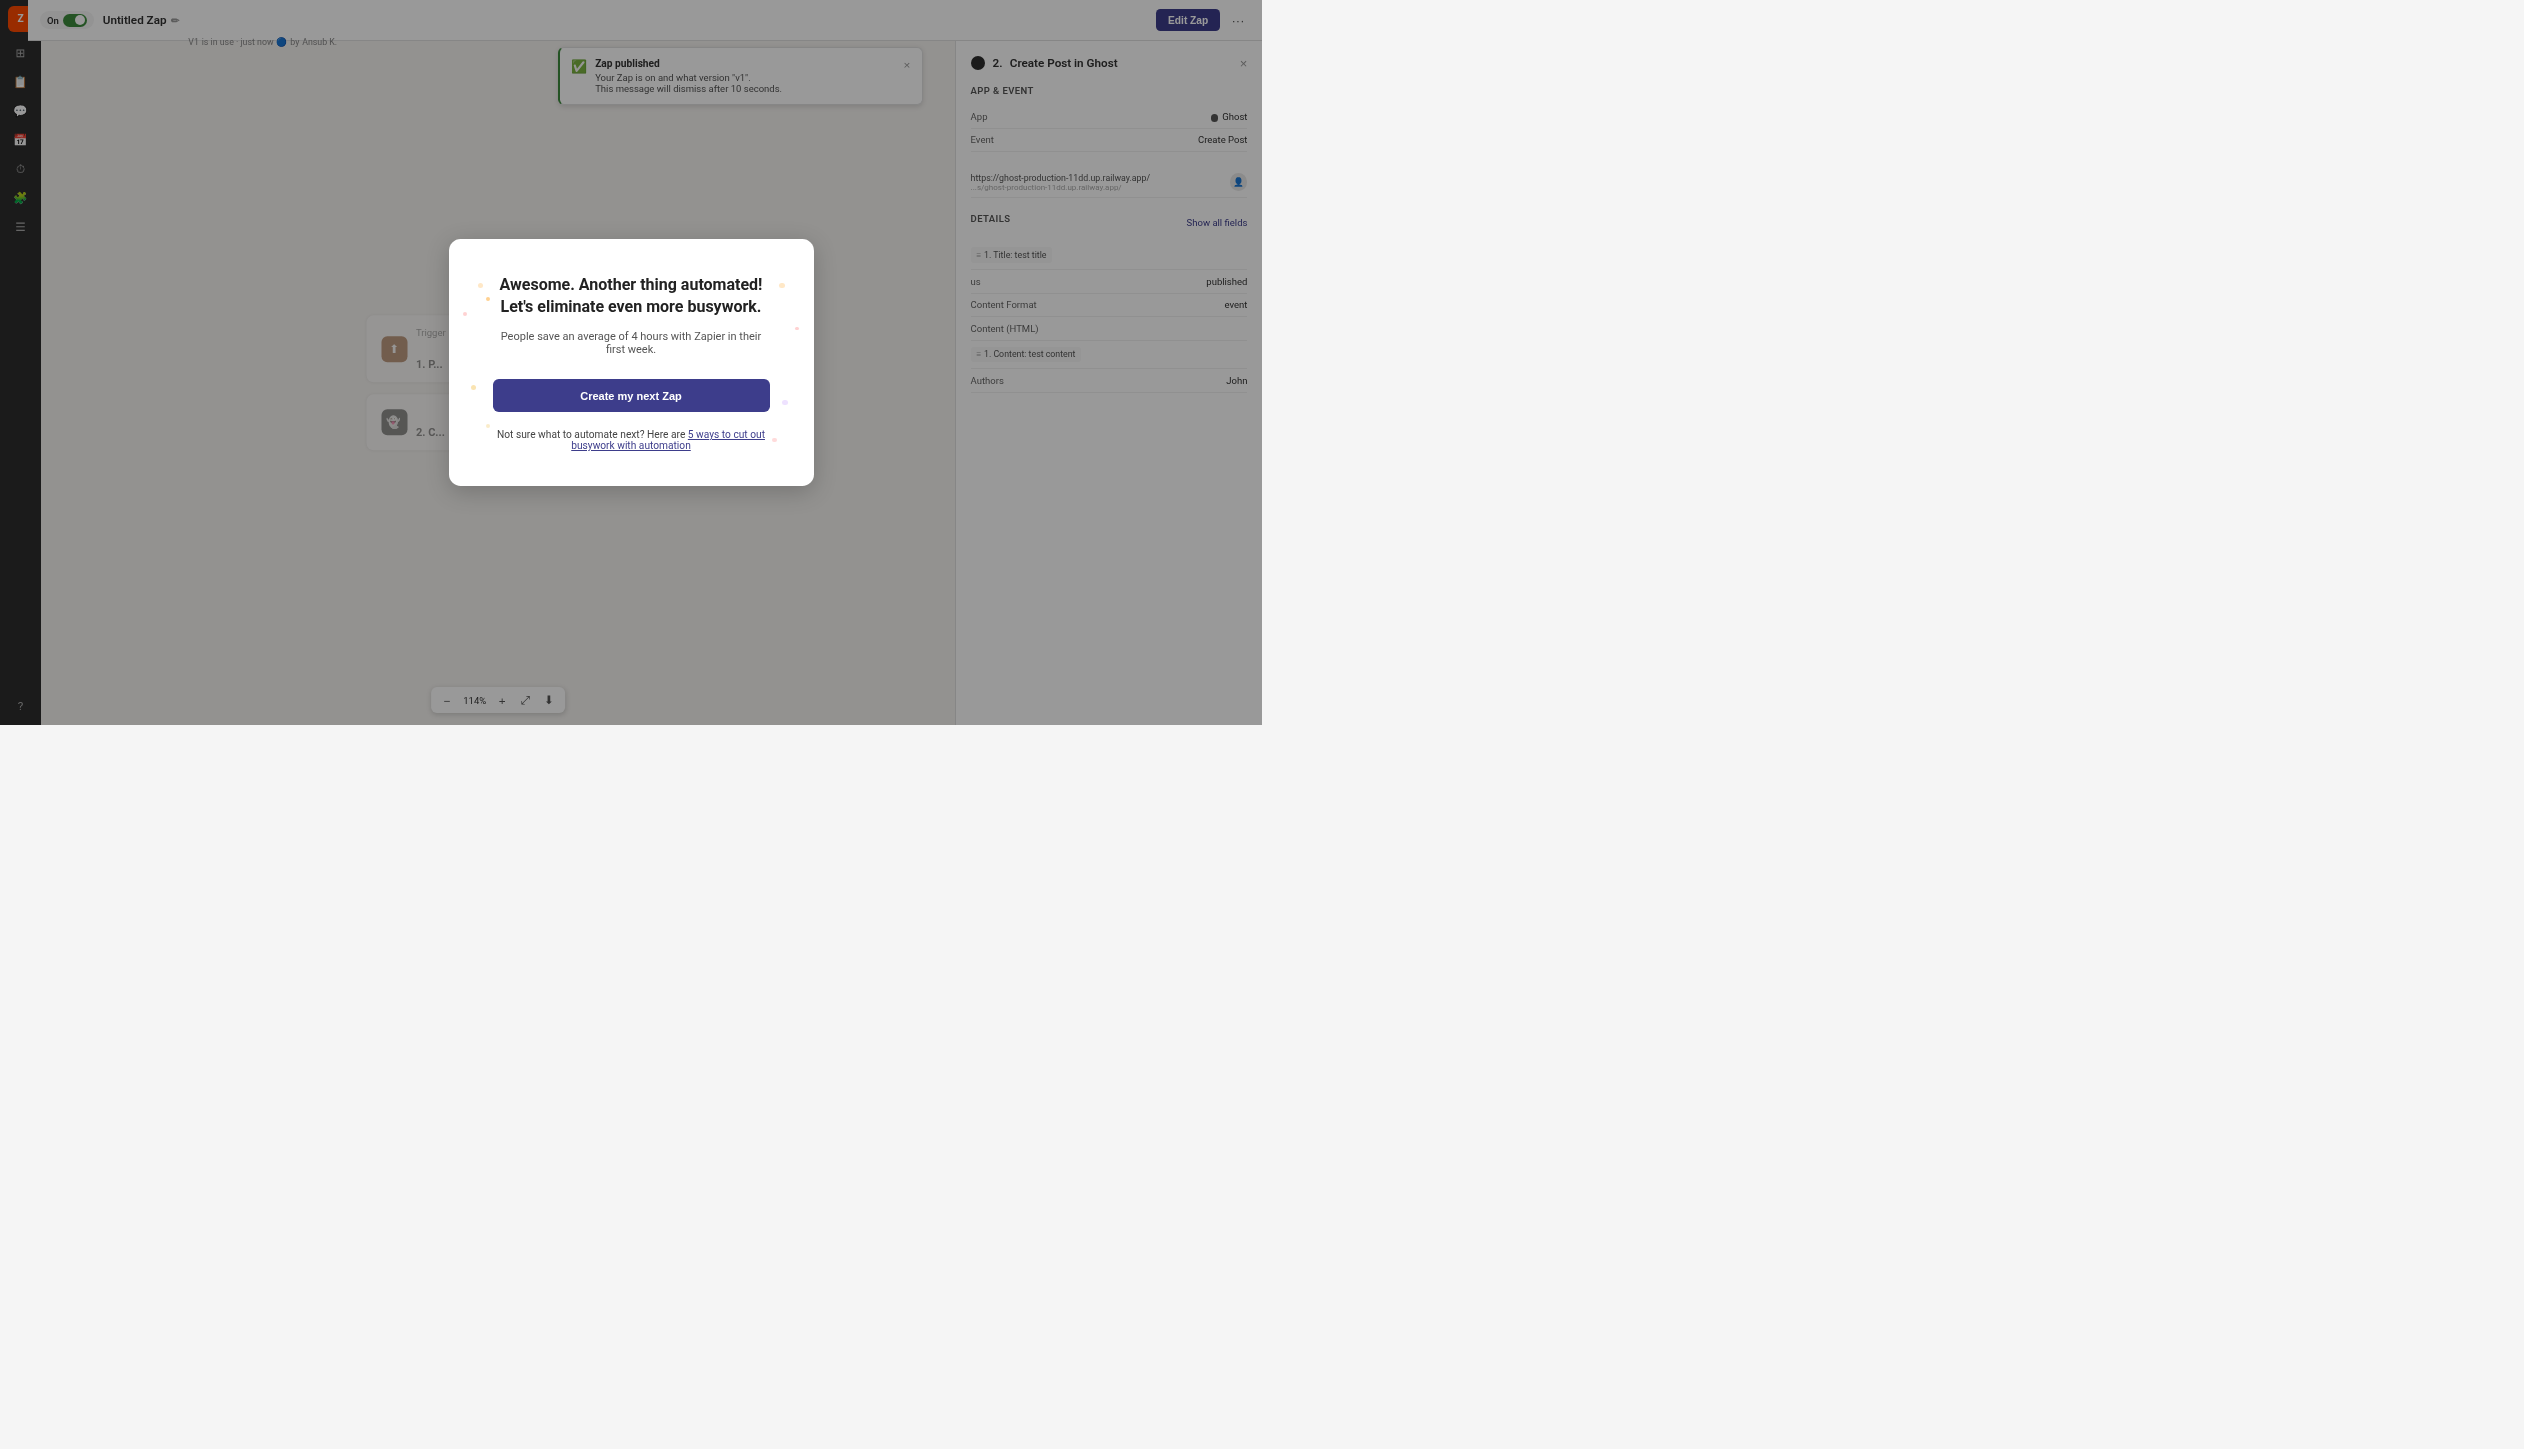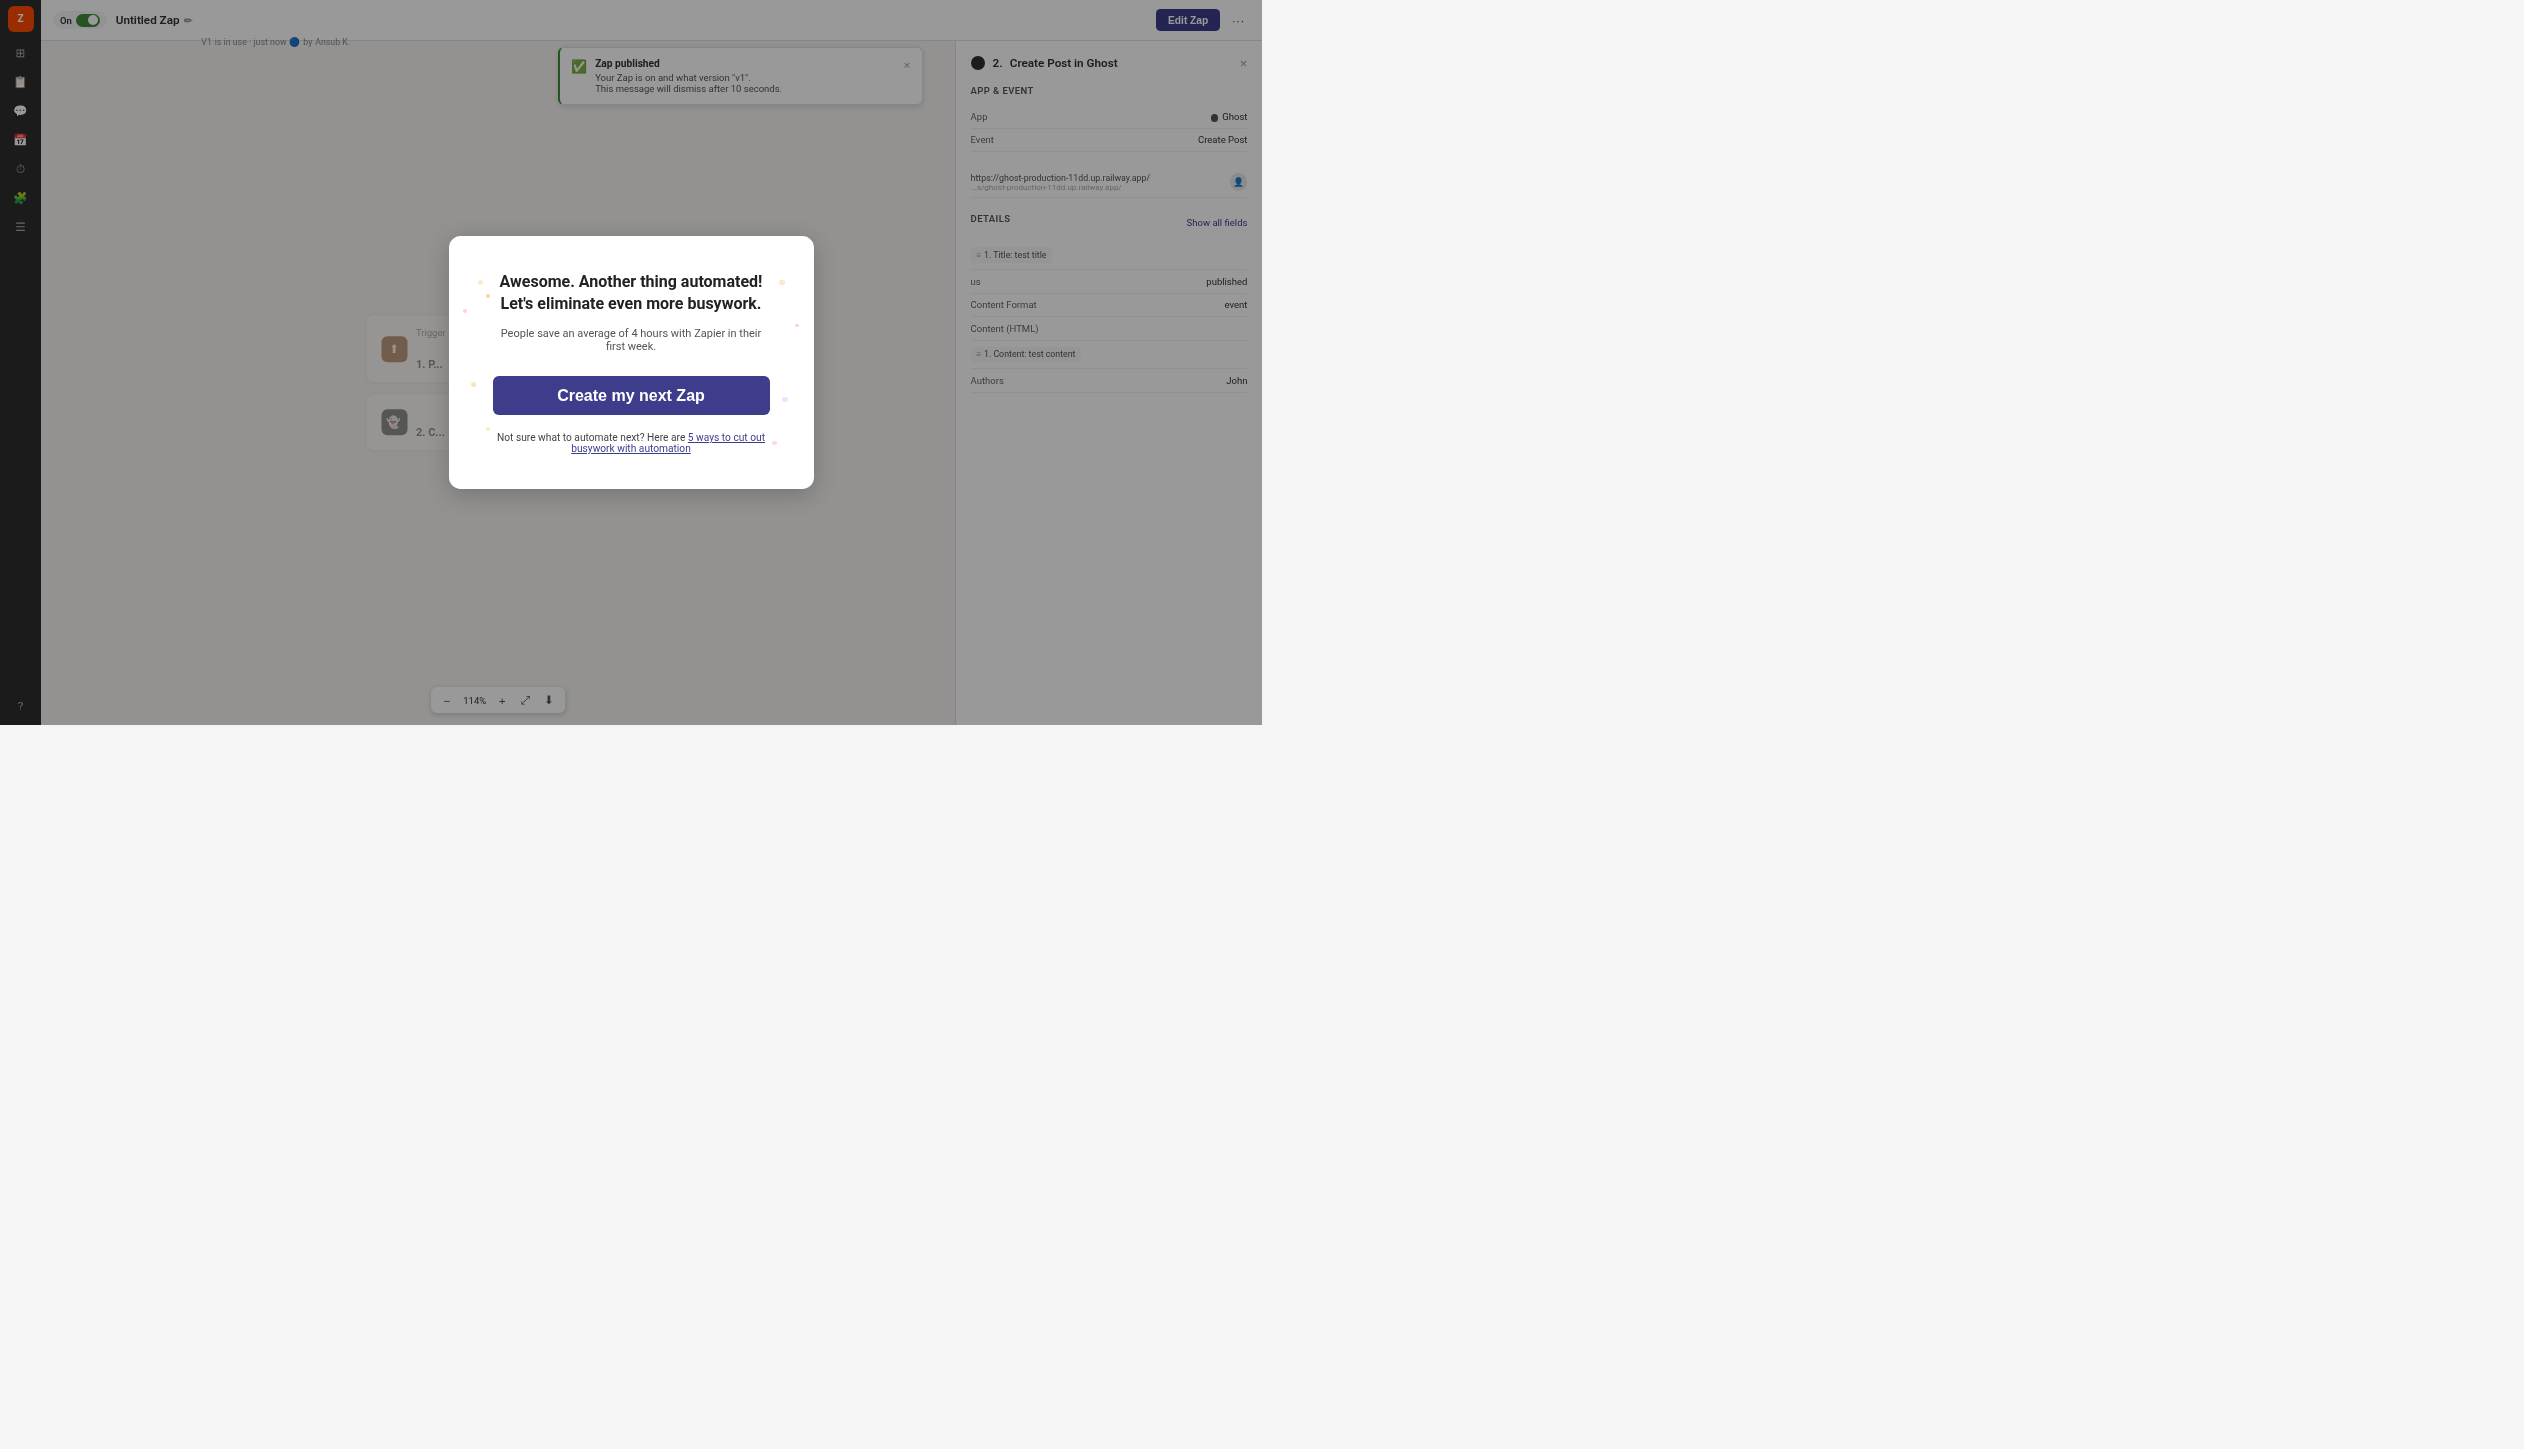--- a/index.html
+++ b/index.html
@@ -59,21 +59,21 @@
     }
 
     .sidebar-icon-bottom {
       margin-top: auto;
     }
 
     
     .topbar {
       position: absolute;
       top: 0;
-      left: 41px;
+      left: 28px;
       right: 0;
       height: 41px;
       background: white;
       border-bottom: 0.7px solid #e0e0e0;
       display: flex;
       align-items: center;
       padding: 0 11.7px;
       gap: 8.8px;
       z-index: 20;
     }
@@ -462,21 +462,21 @@
       color: #555;
       margin-bottom: 23.4px;
     }
 
     .modal-cta {
       background: #3d3d8b;
       color: white;
       border: none;
       border-radius: 5.8px;
       padding: 10.2px 23.4px;
-      font-size: 16px;
+      font-size: 11px;
       font-weight: 600;
       cursor: pointer;
       width: 100%;
       margin-bottom: 17.5px;
     }
 
     .modal-footer {
       font-size: 10.2px;
       color: #444;
     }

